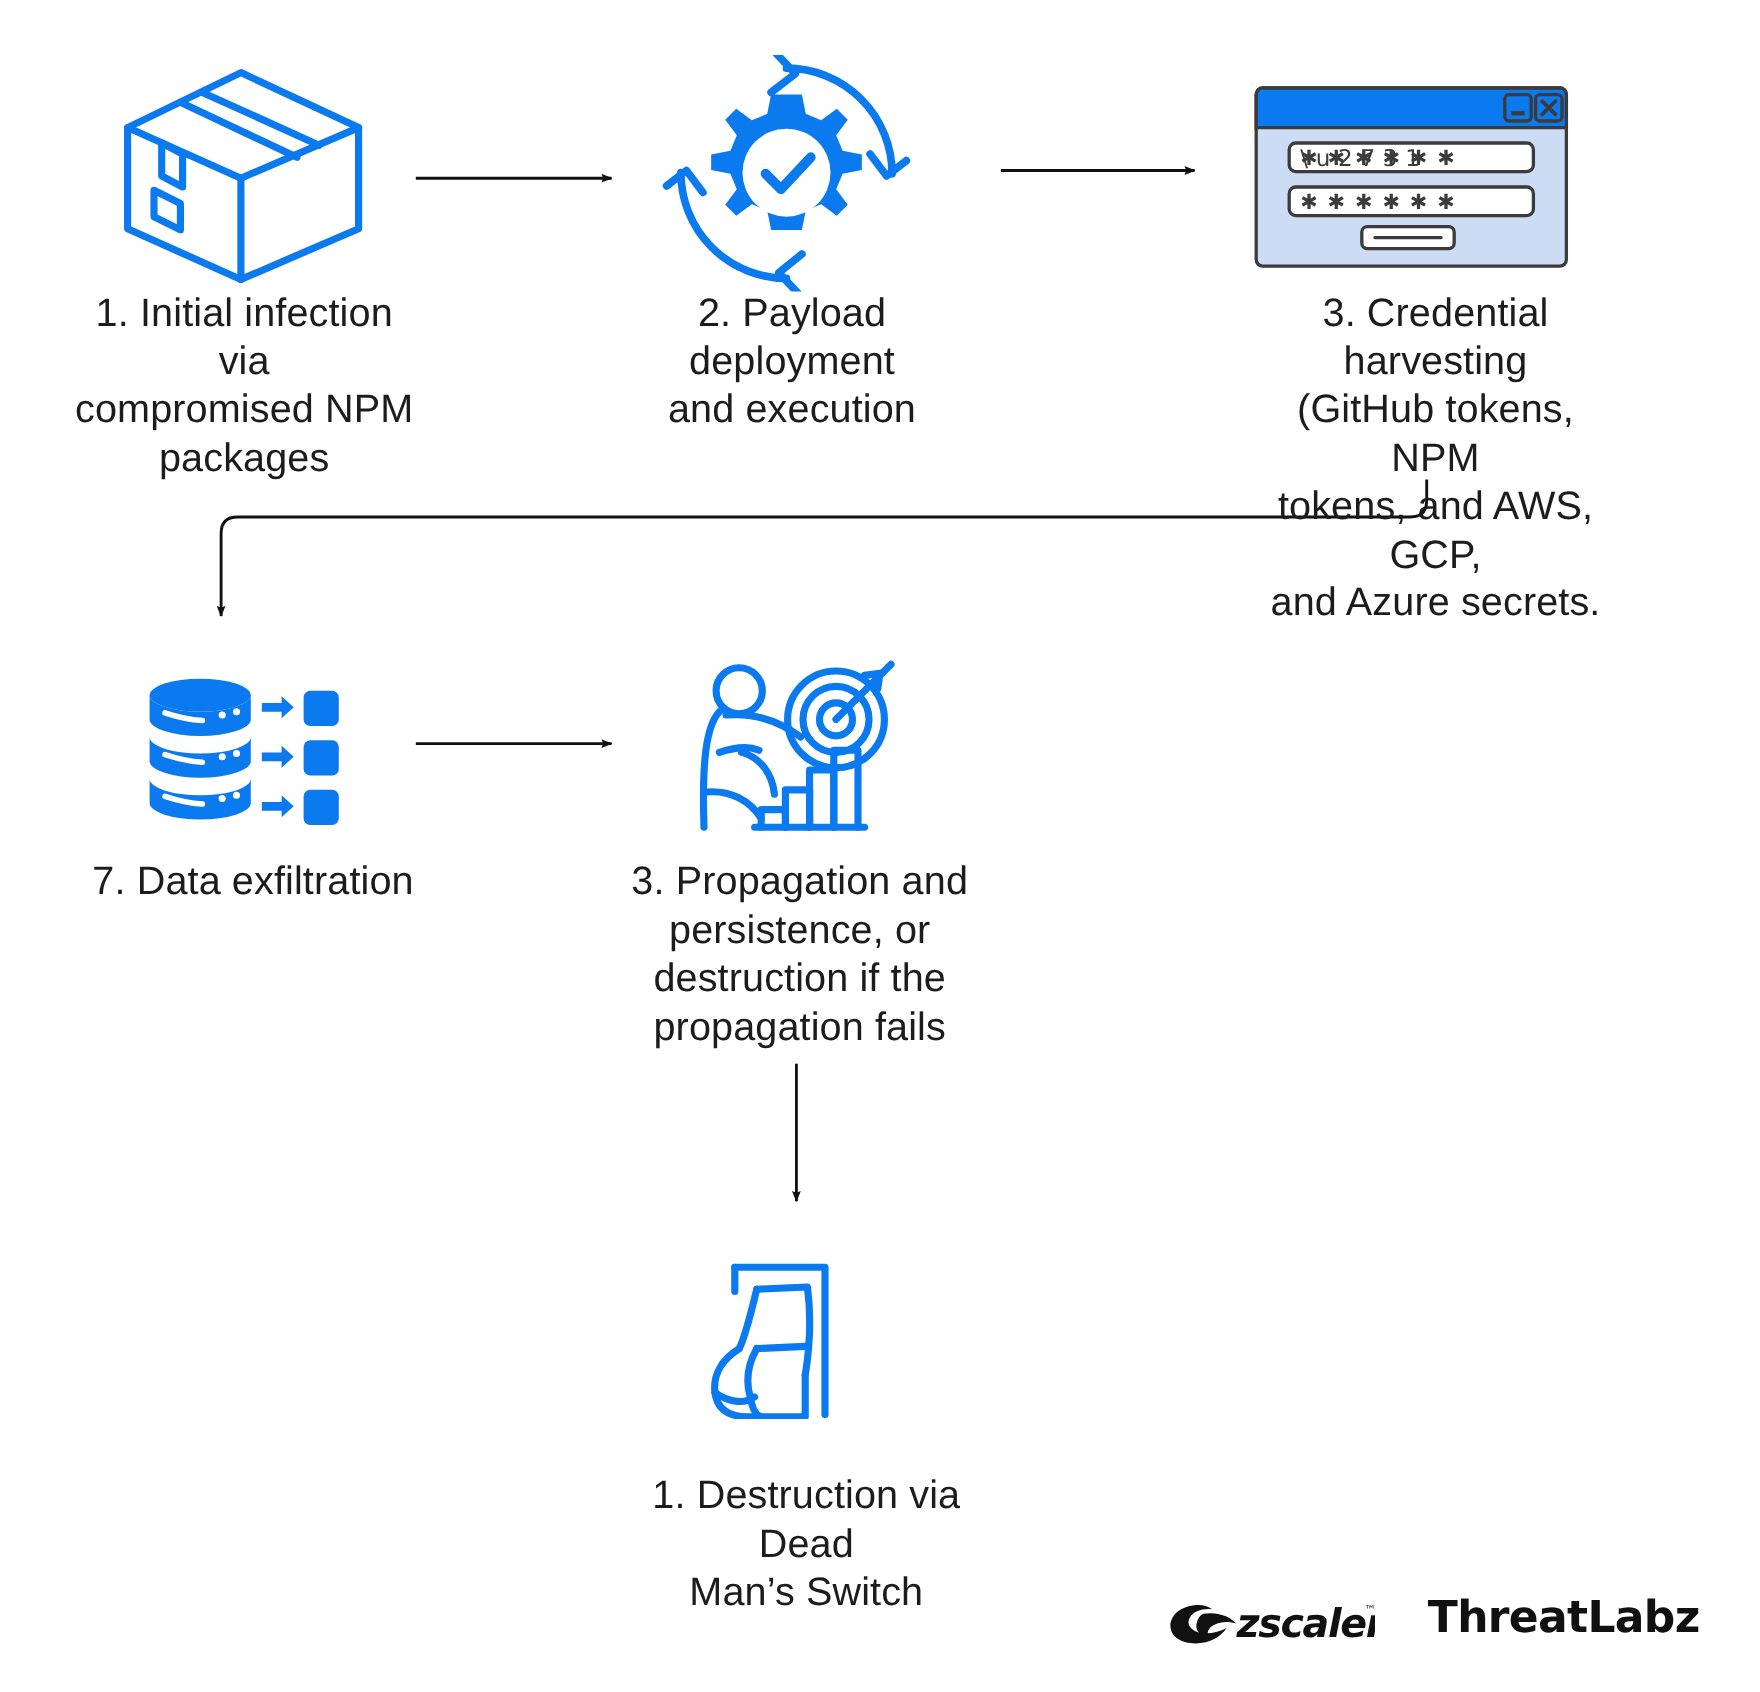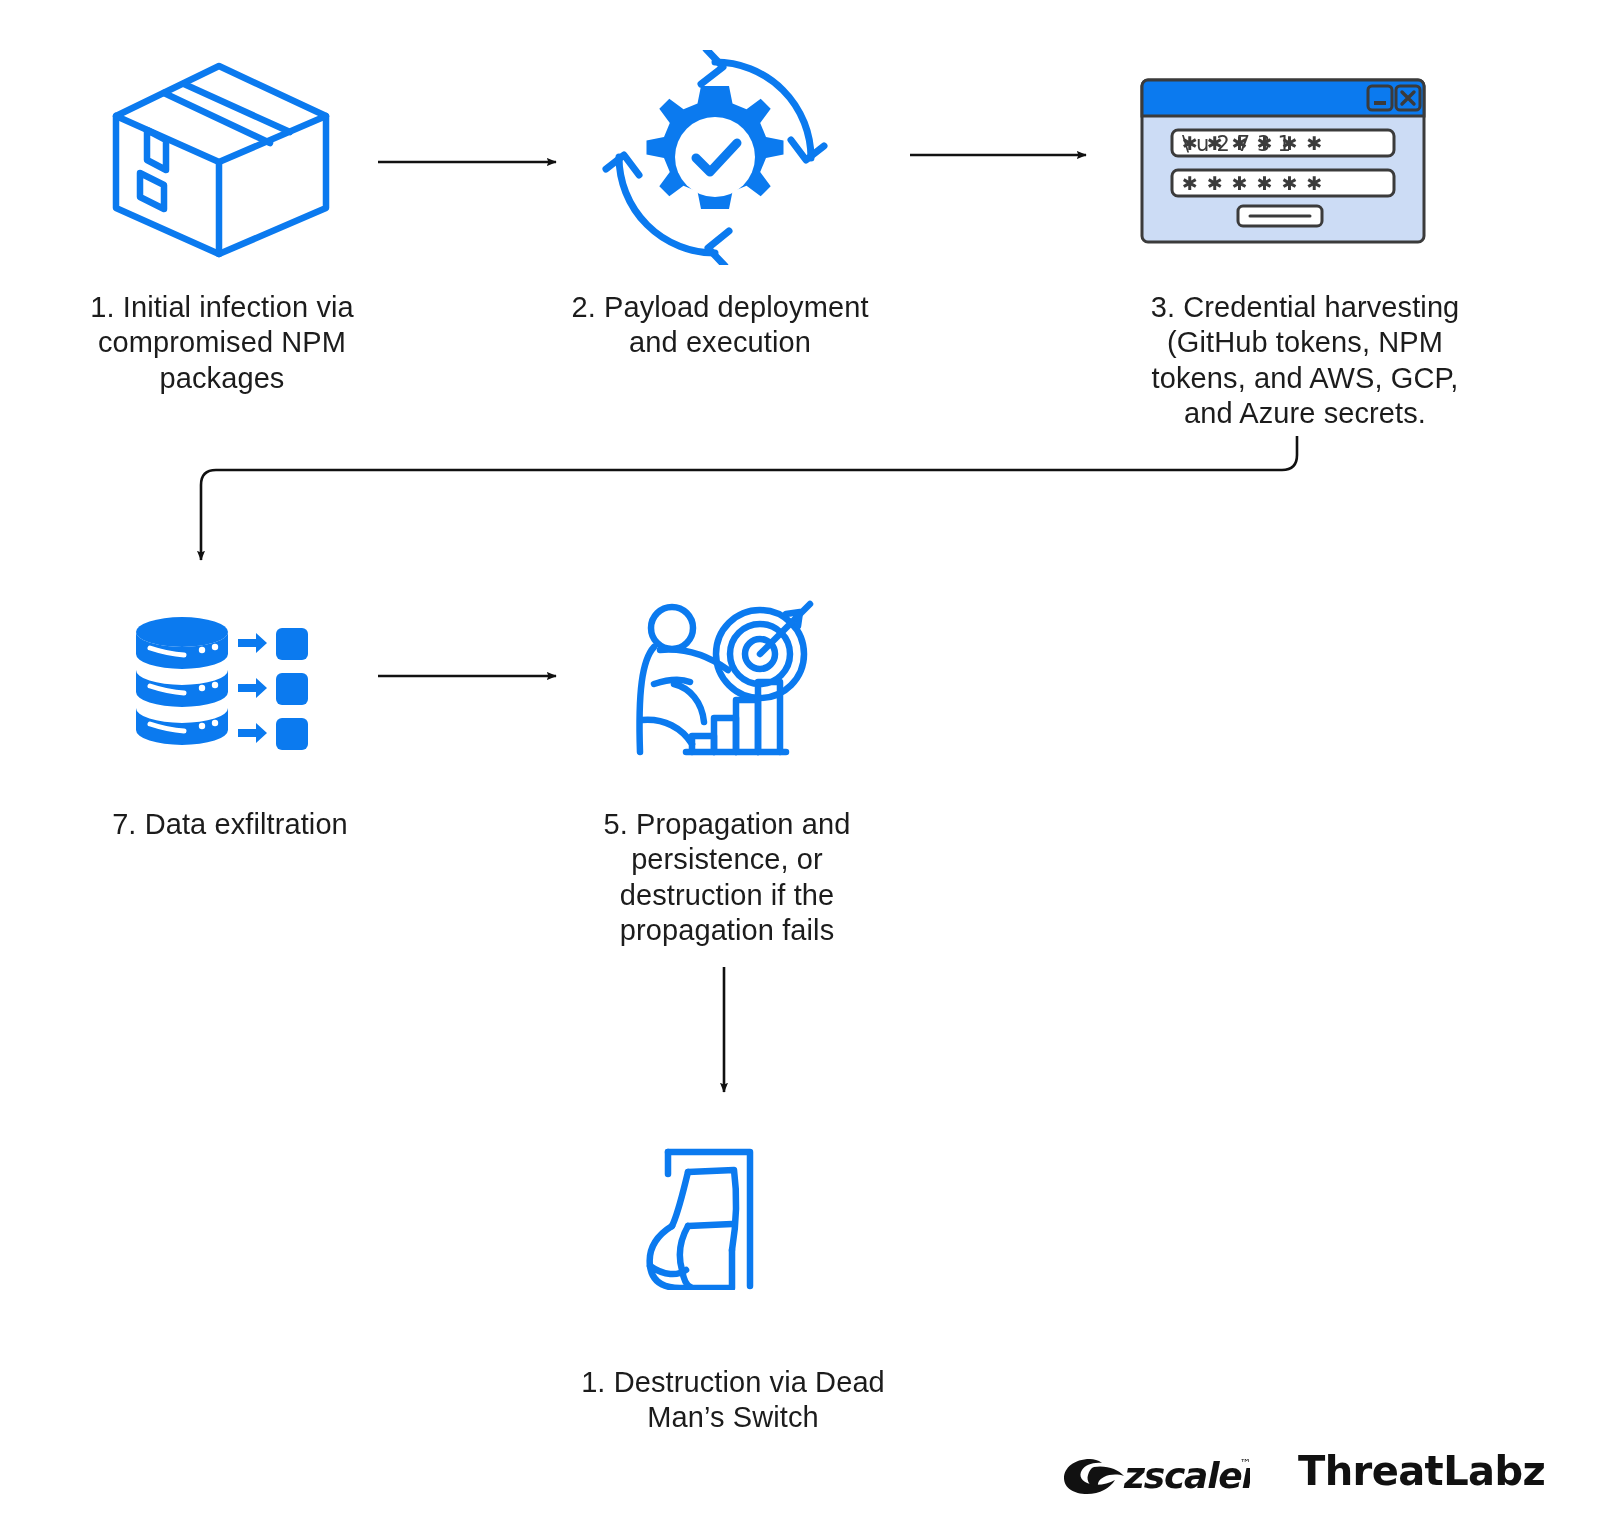--- a/index.html
+++ b/index.html
@@ -23,27 +23,26 @@
   }
   .icon-box {
     position: absolute;
     display: flex;
     align-items: flex-end;
     justify-content: center;
   }
   .caption {
     position: absolute;
     text-align: center;
-    font-size: 29px;
+    font-size: 36px;
     line-height: 1.22;
     letter-spacing: 0.1px;
     color: #1c1c1c;
     font-family: "Liberation Sans", sans-serif;
     white-space: pre-line;
-    margin-top: 28px;
   }
   .connector {
     position: absolute;
     left: 0; top: 0;
     width: 1600px;
     height: 1538px;
     pointer-events: none;
   }
   
   #icon-package { left: 104px; top: 58px; width: 230px; height: 200px; }
@@ -280,21 +279,21 @@
         <path d="M166,26 L180,12"></path>
 
         <path d="M62,160 v-16 h22 v16"></path>
         <path d="M84,160 v-34 h22 v34"></path>
         <path d="M106,160 v-52 h22 v52"></path>
         <path d="M128,160 v-70 h22 v70"></path>
         <path d="M56,160 h100"></path>
       </g>
     </svg>
   </div>
-  <div class="caption" id="cap-5">5. Propagation and
+  <div class="caption" id="cap-5">3. Propagation and
 persistence, or
 destruction if the
 propagation fails</div>
 
   <div class="icon-box" id="icon-switch">
     <svg viewBox="0 0 140 150" width="140" height="150">
       <g fill="none" stroke="#0b7aef" stroke-width="6.5" stroke-linecap="round" stroke-linejoin="round">
 
         <path d="M34,12 L116,12 L116,146"></path>
         <path d="M34,12 L34,34"></path>

